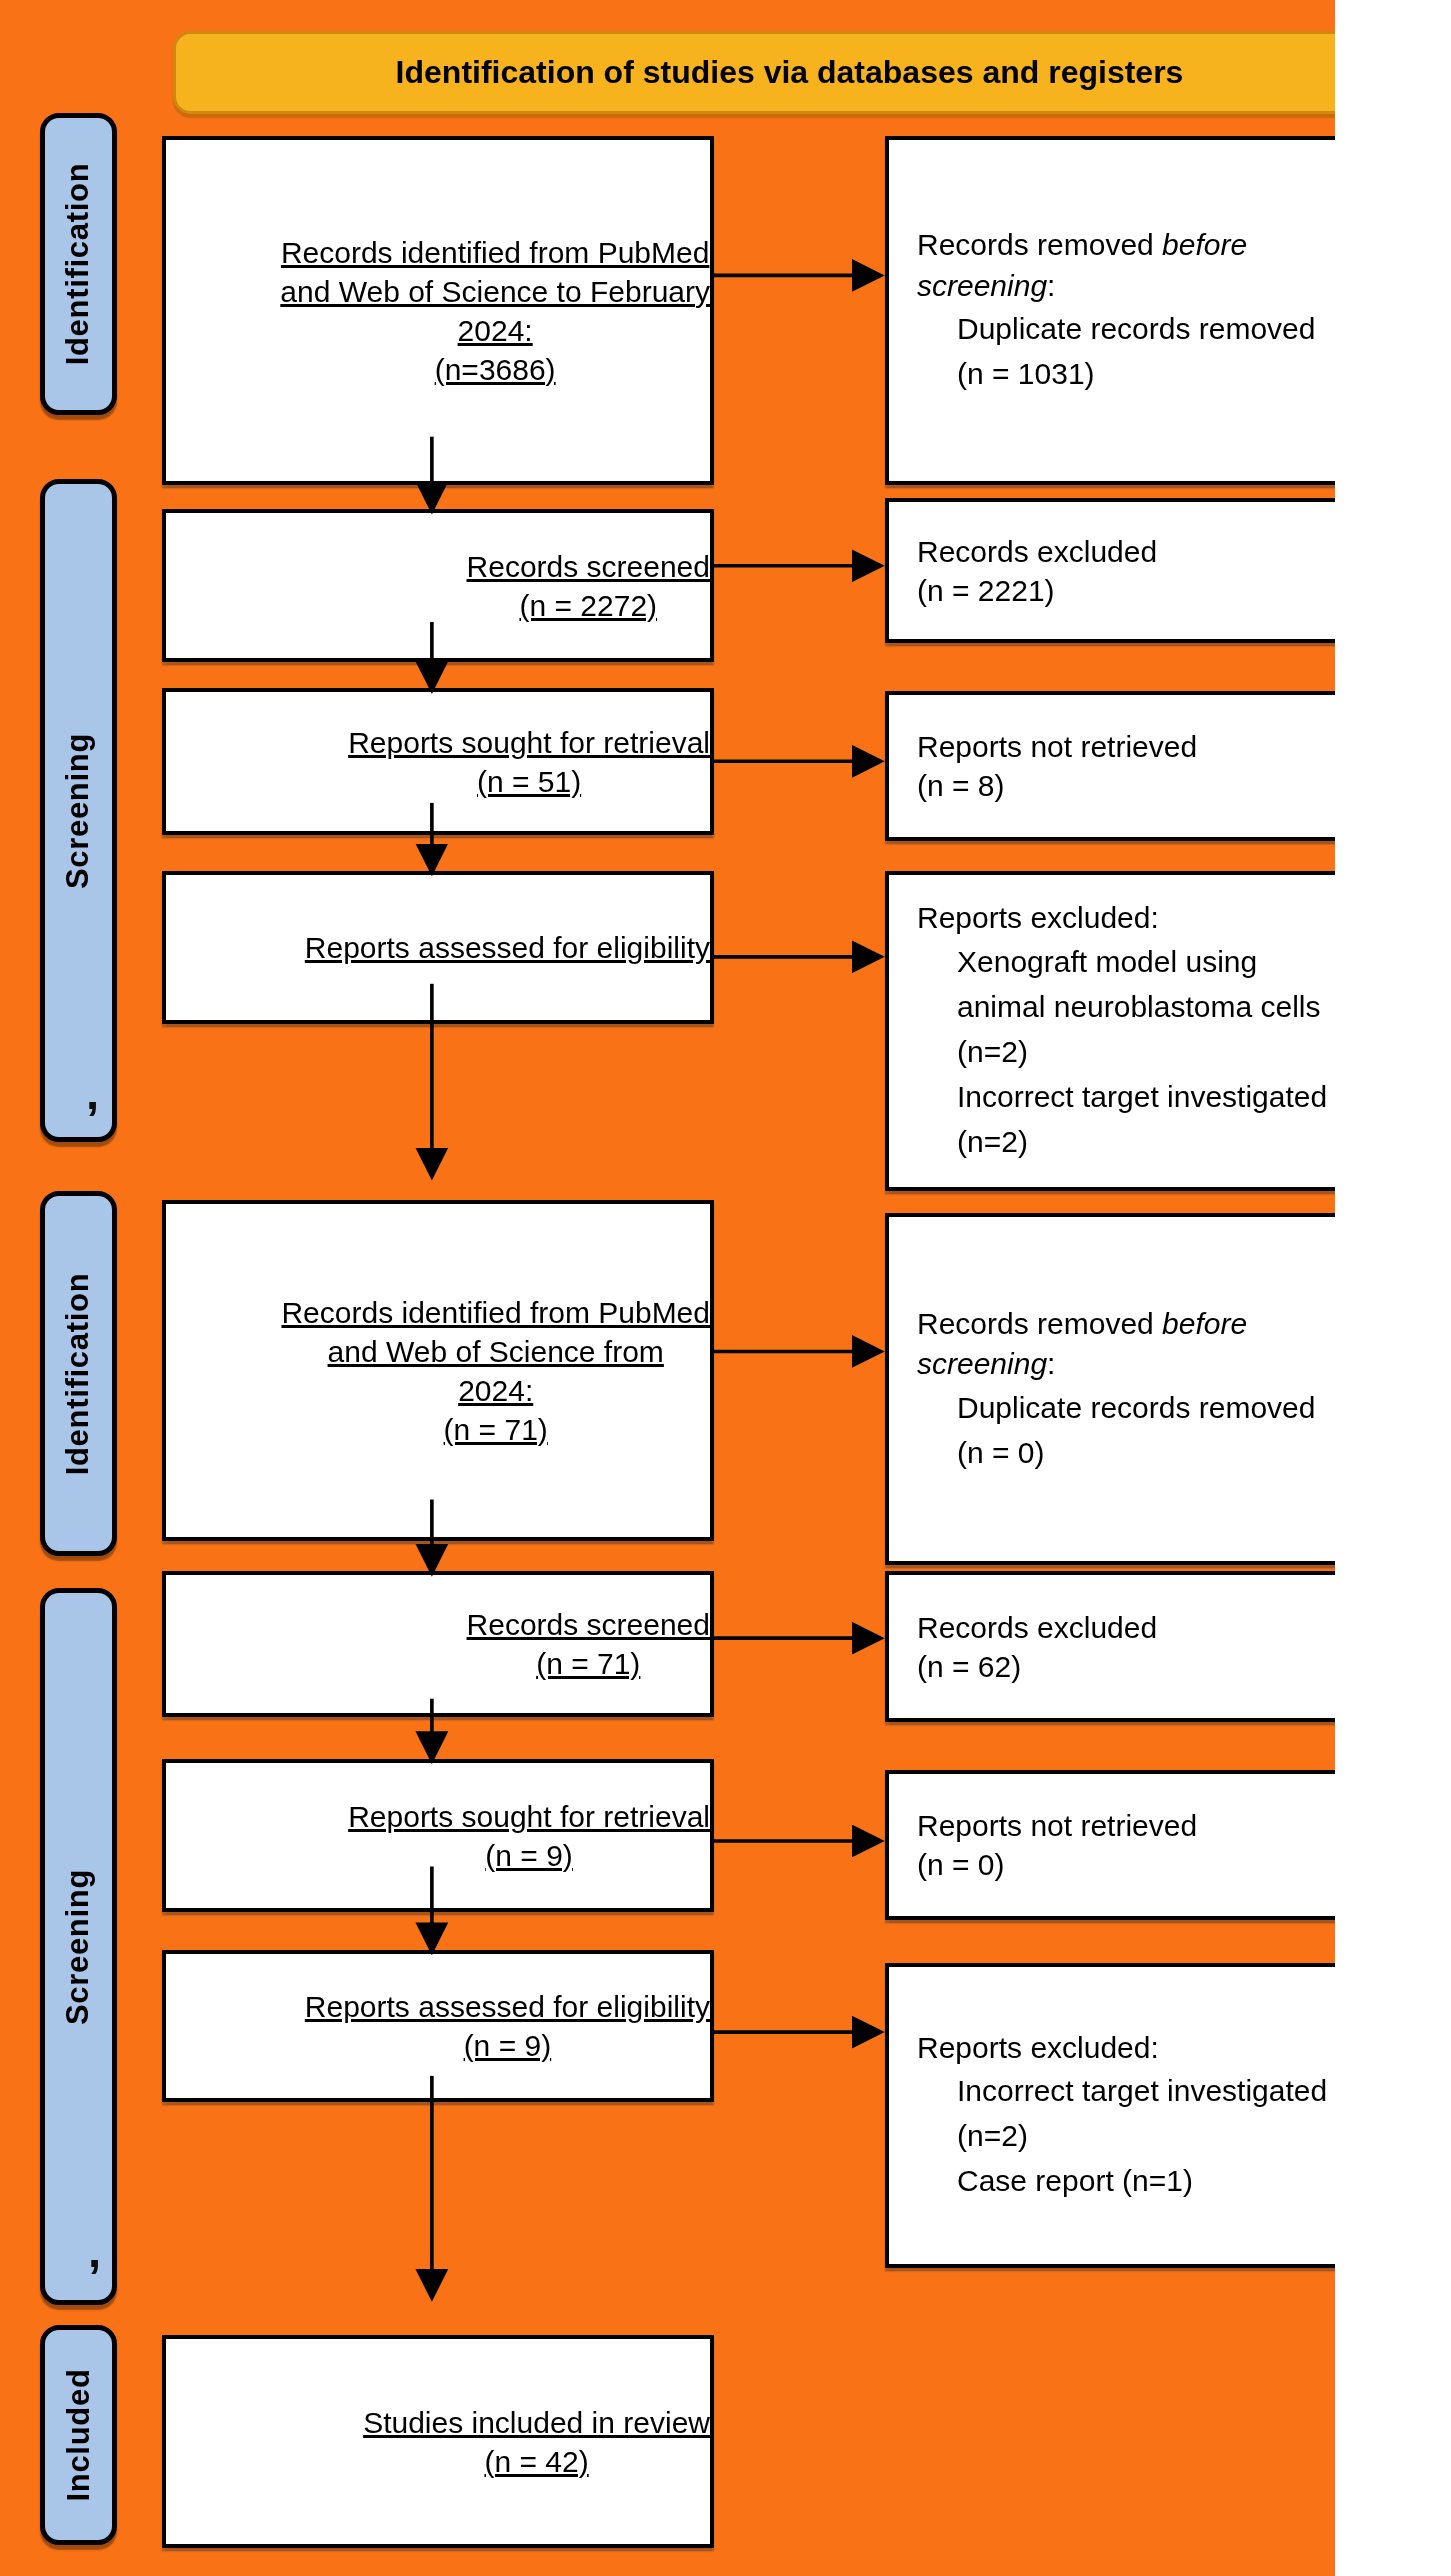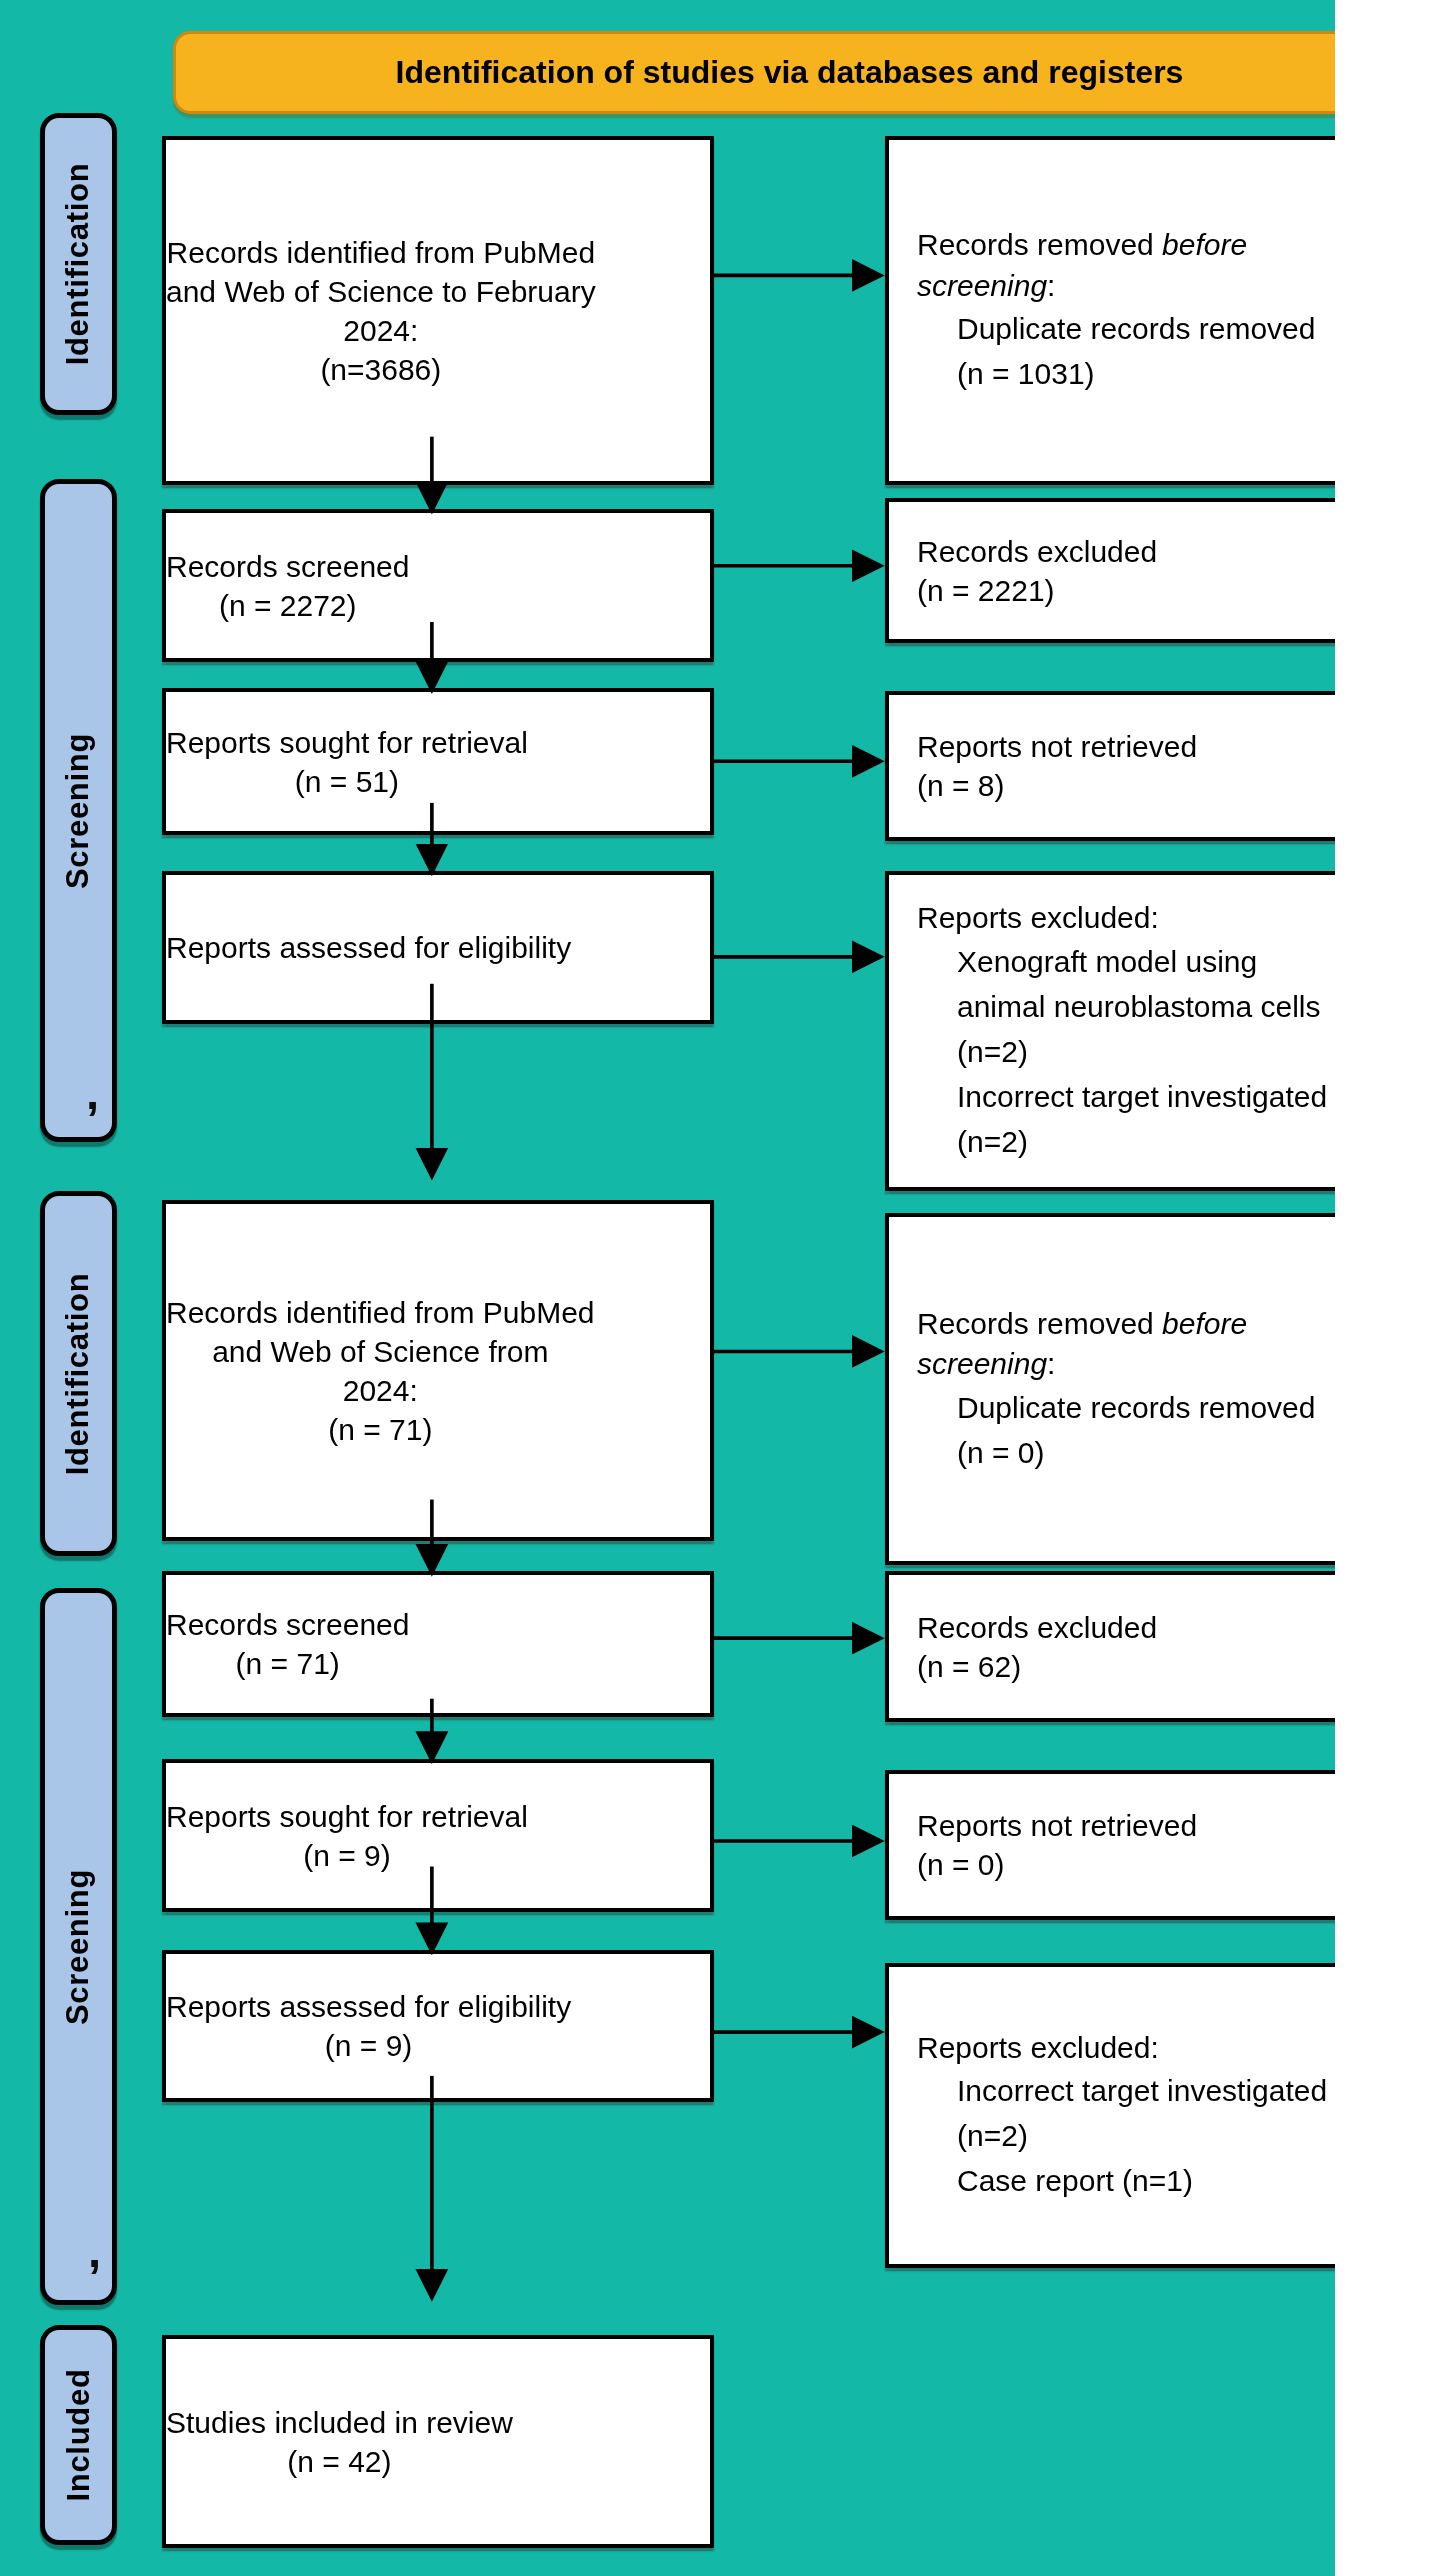--- a/index.html
+++ b/index.html
@@ -1,17 +1,17 @@
 <!DOCTYPE html>
 <html style="--banner-fill: #F6B31E; --banner-border: #D0890F; --sidebar-fill: #A9C6E9;font-size:11.7px"><head>
 <meta charset="utf-8">
 <style>
   html,body{margin:0;padding:0;background:#ffffff;}
   body{font-family:"Liberation Sans","DejaVu Sans",sans-serif;color:#000;}
-  .stage{position:relative;width:1335px;height:2576px;background:#14b8a6;overflow:hidden;}
+  .stage{position:relative;width:1335px;height:2576px;background:#f97316;overflow:hidden;}
 
   .banner{
     position:absolute;left:173px;top:31px;width:1227px;height:77px;
     background:var(--banner-fill,#F6B31E);
     border:3.6px solid var(--banner-border,#D0890F);
     border-radius:17.5px;
     display:flex;align-items:center;justify-content:center;
     font-weight:bold;font-size:32px;
     box-shadow:0 3.6px 1.5px rgba(120,85,0,0.35);
   }
@@ -29,21 +29,21 @@
     font-weight:bold;font-size:31px;letter-spacing:0.7px;
   }
 
   .box{
     position:absolute;background:#fff;border:4.4px solid #000;
     box-sizing:border-box;
     display:flex;flex-direction:column;justify-content:center;
     font-size:30px;line-height:1.3;
     box-shadow:0 4.4px 1.5px rgba(40,40,40,0.4);
   }
-  .box.center{align-items:flex-start;text-align:center;}
+  .box.center{align-items:flex-end;text-align:center;text-decoration:underline;}
   .box.leftalign{align-items:flex-start;text-align:left;padding-left:28px;padding-right:13px;}
   .detail{margin-left:40px;line-height:1.5;}
   .head{line-height:1.35;}
 
   .stray{
     position:absolute;font-size:47px;font-weight:bold;color:#0c0c0c;
     line-height:0;
   }
 
   svg.arrows{position:absolute;left:0;top:0;pointer-events:none;}

